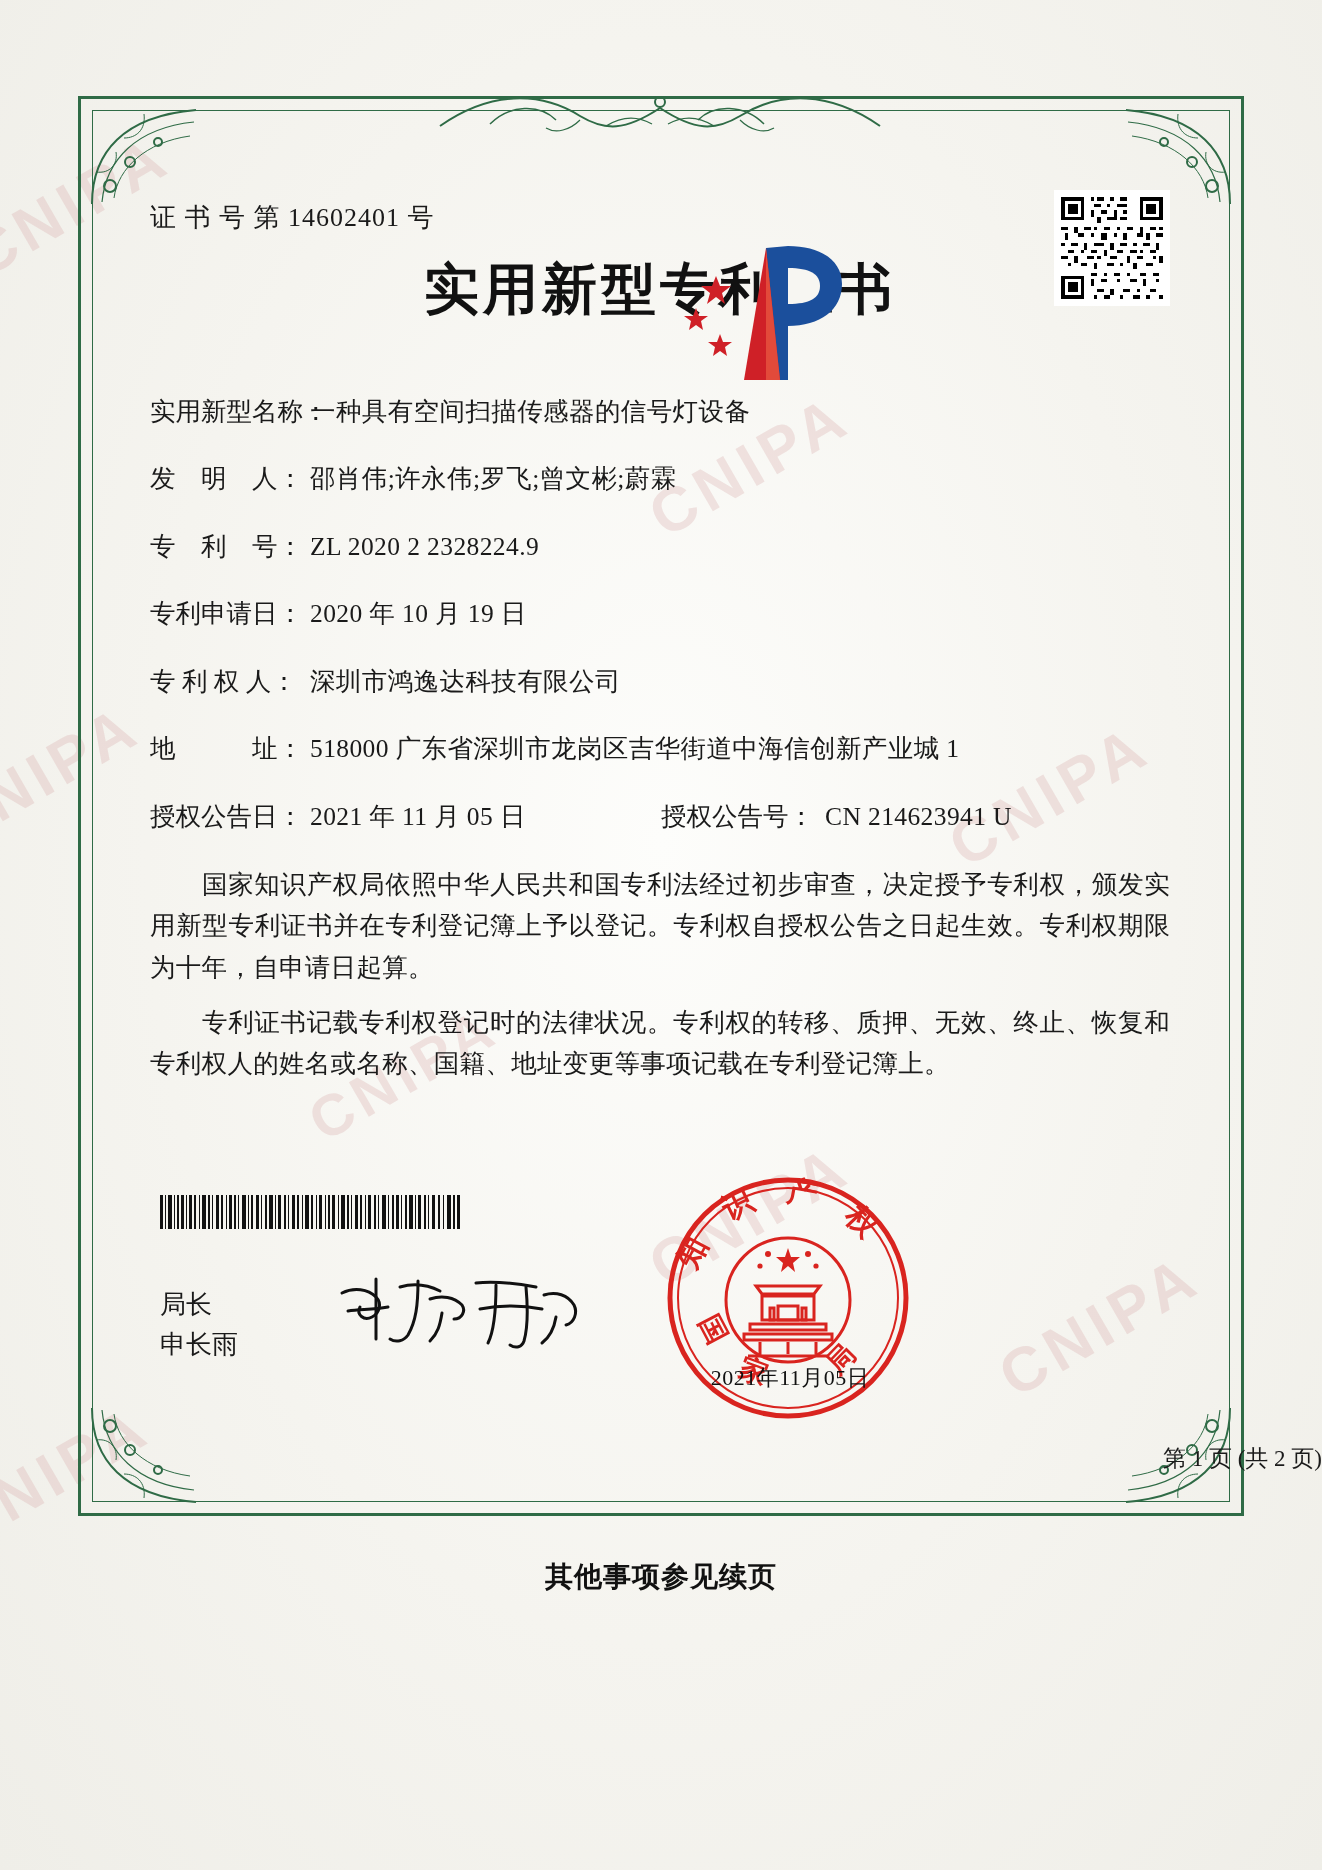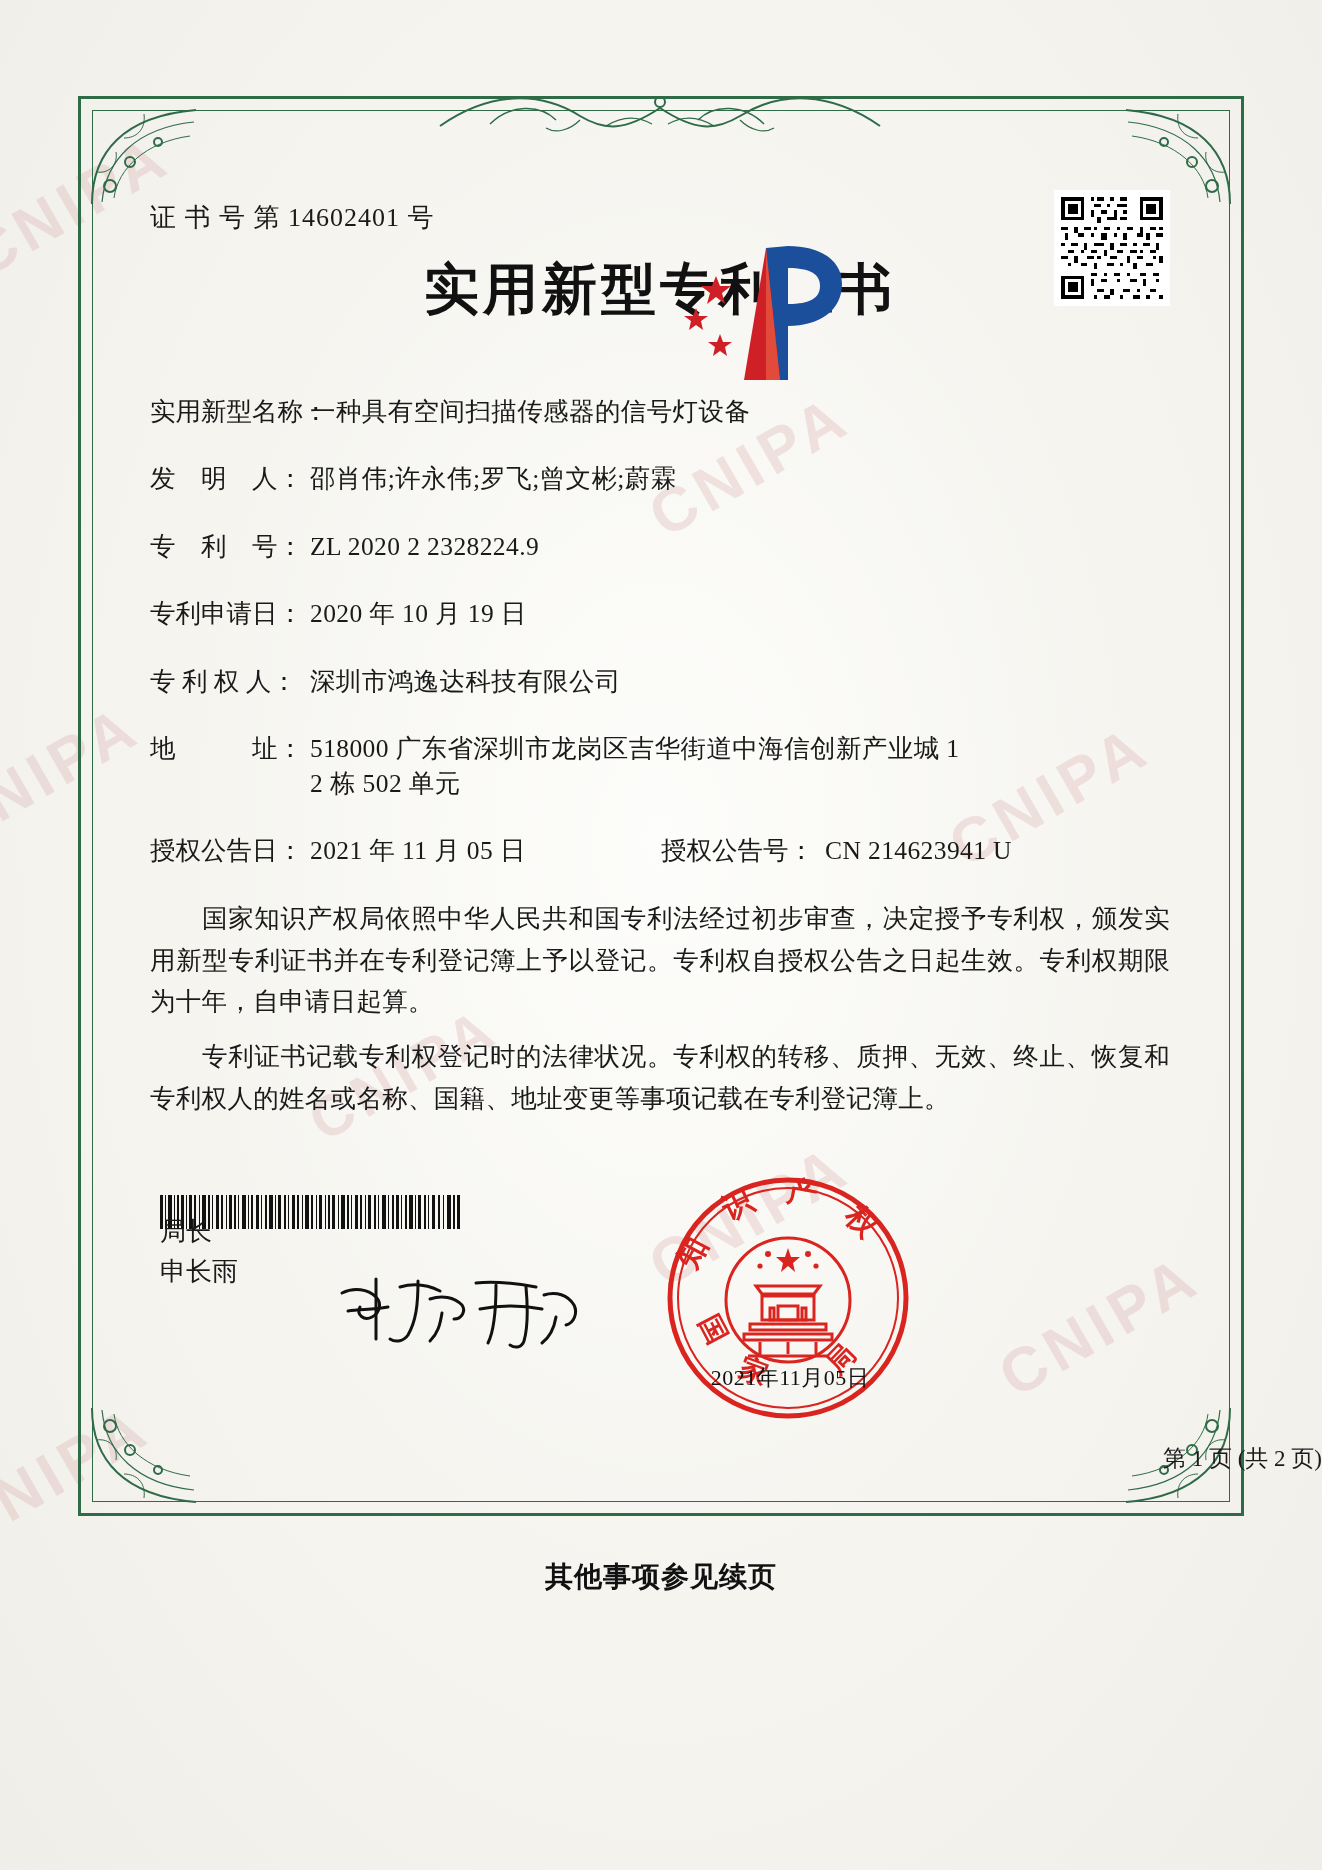--- a/index.html
+++ b/index.html
@@ -168,21 +168,21 @@
   
   .barcode {
     position: absolute;
     left: 160px; top: 1195px;
     width: 300px; height: 34px;
   }
   .barcode svg { width: 100%; height: 100%; display: block; }
 
   .signature-block {
     position: absolute;
-    left: 160px; top: 1212px;
+    left: 160px; top: 1285px;
     font-size: 26px;
     line-height: 1.55;
   }
   .signature-script {
     position: absolute;
     left: 330px; top: 1265px;
     width: 260px; height: 90px;
     color: #111;
   }
   .signature-script svg { width:100%; height:100%; display:block;}
@@ -454,21 +454,20 @@
 
       <div class="field-row">
         <div class="field-label">专 利 权 人：</div>
         <div class="field-value">深圳市鸿逸达科技有限公司</div>
       </div>
 
       <div class="field-row">
         <div class="field-label">地　　　址：</div>
         <div class="field-value">
           <span>518000 广东省深圳市龙岗区吉华街道中海信创新产业城 1</span>
-          <span class="indent2">2 栋 502 单元</span>
         </div>
       </div>
 
       <div class="row-dual">
         <div class="dual-left">
           <div class="field-label">授权公告日：</div>
           <div class="field-value">2021 年 11 月 05 日</div>
         </div>
         <div class="dual-right">
           <div class="field-label">授权公告号：</div>

